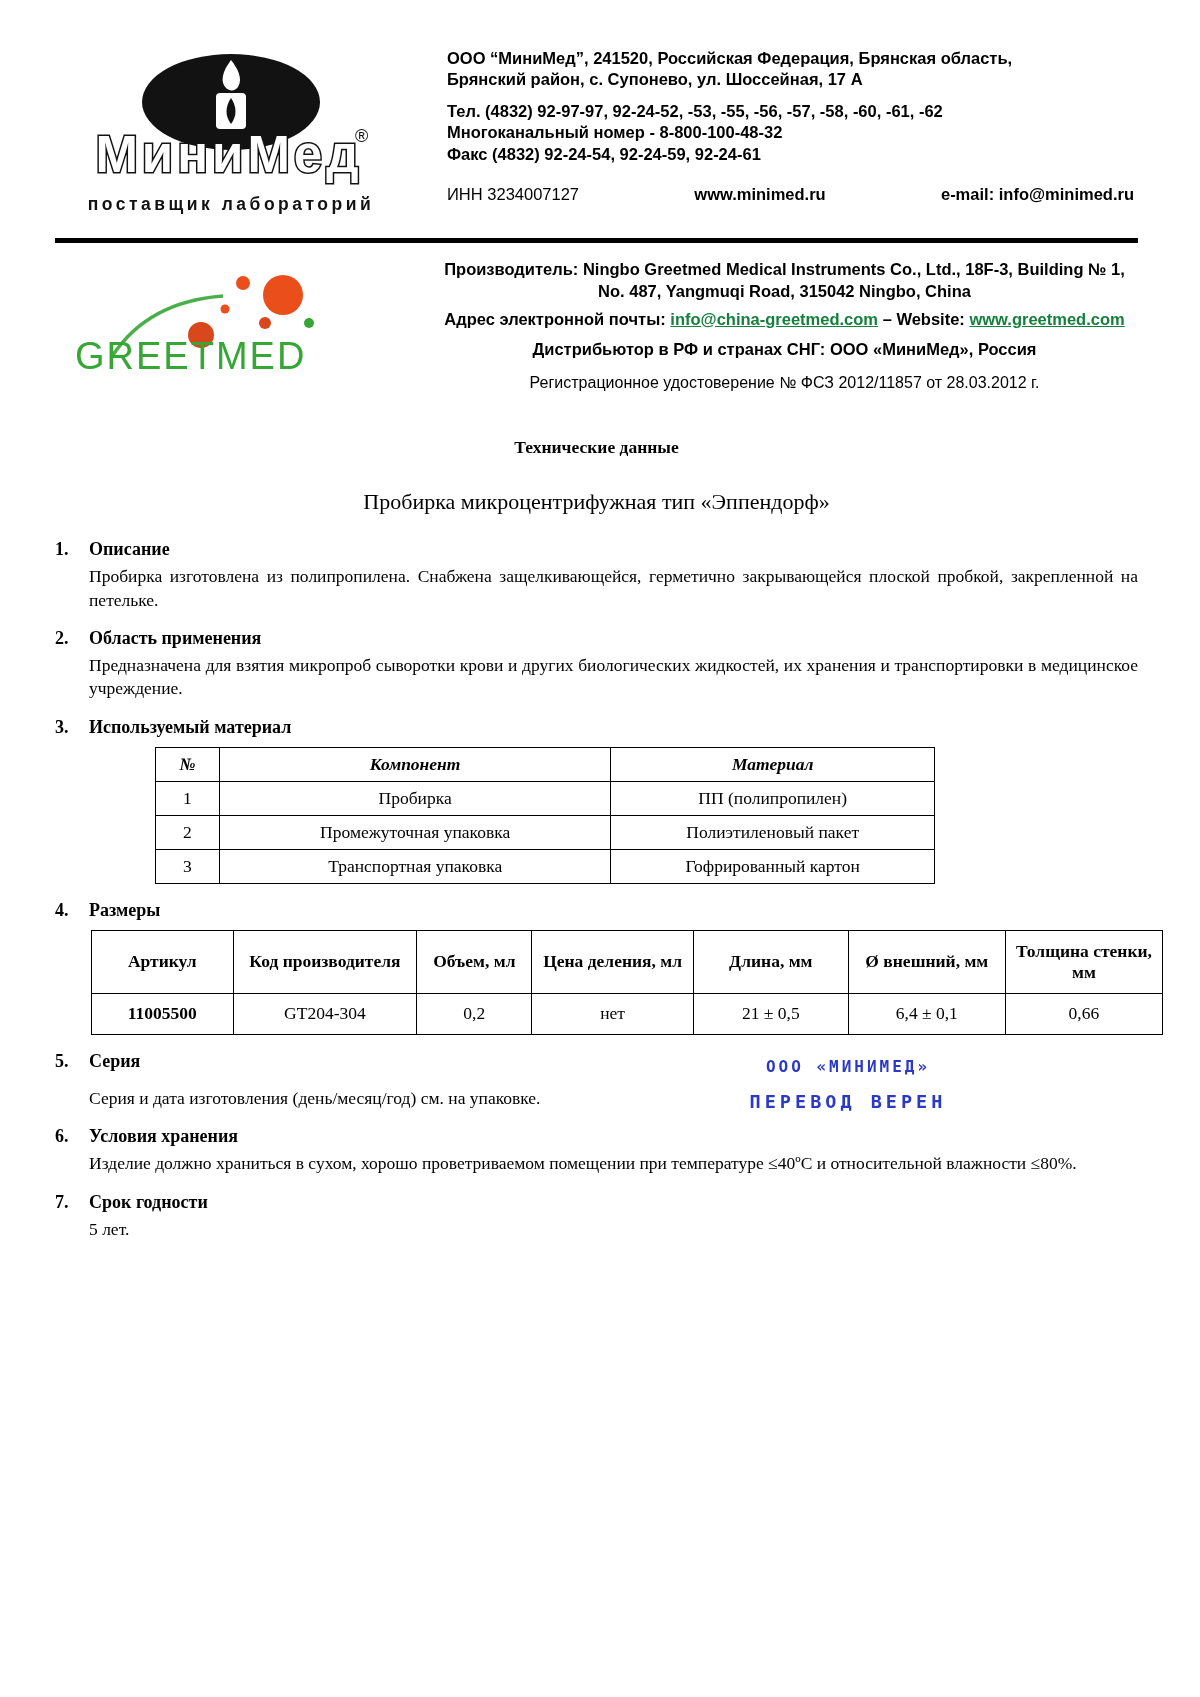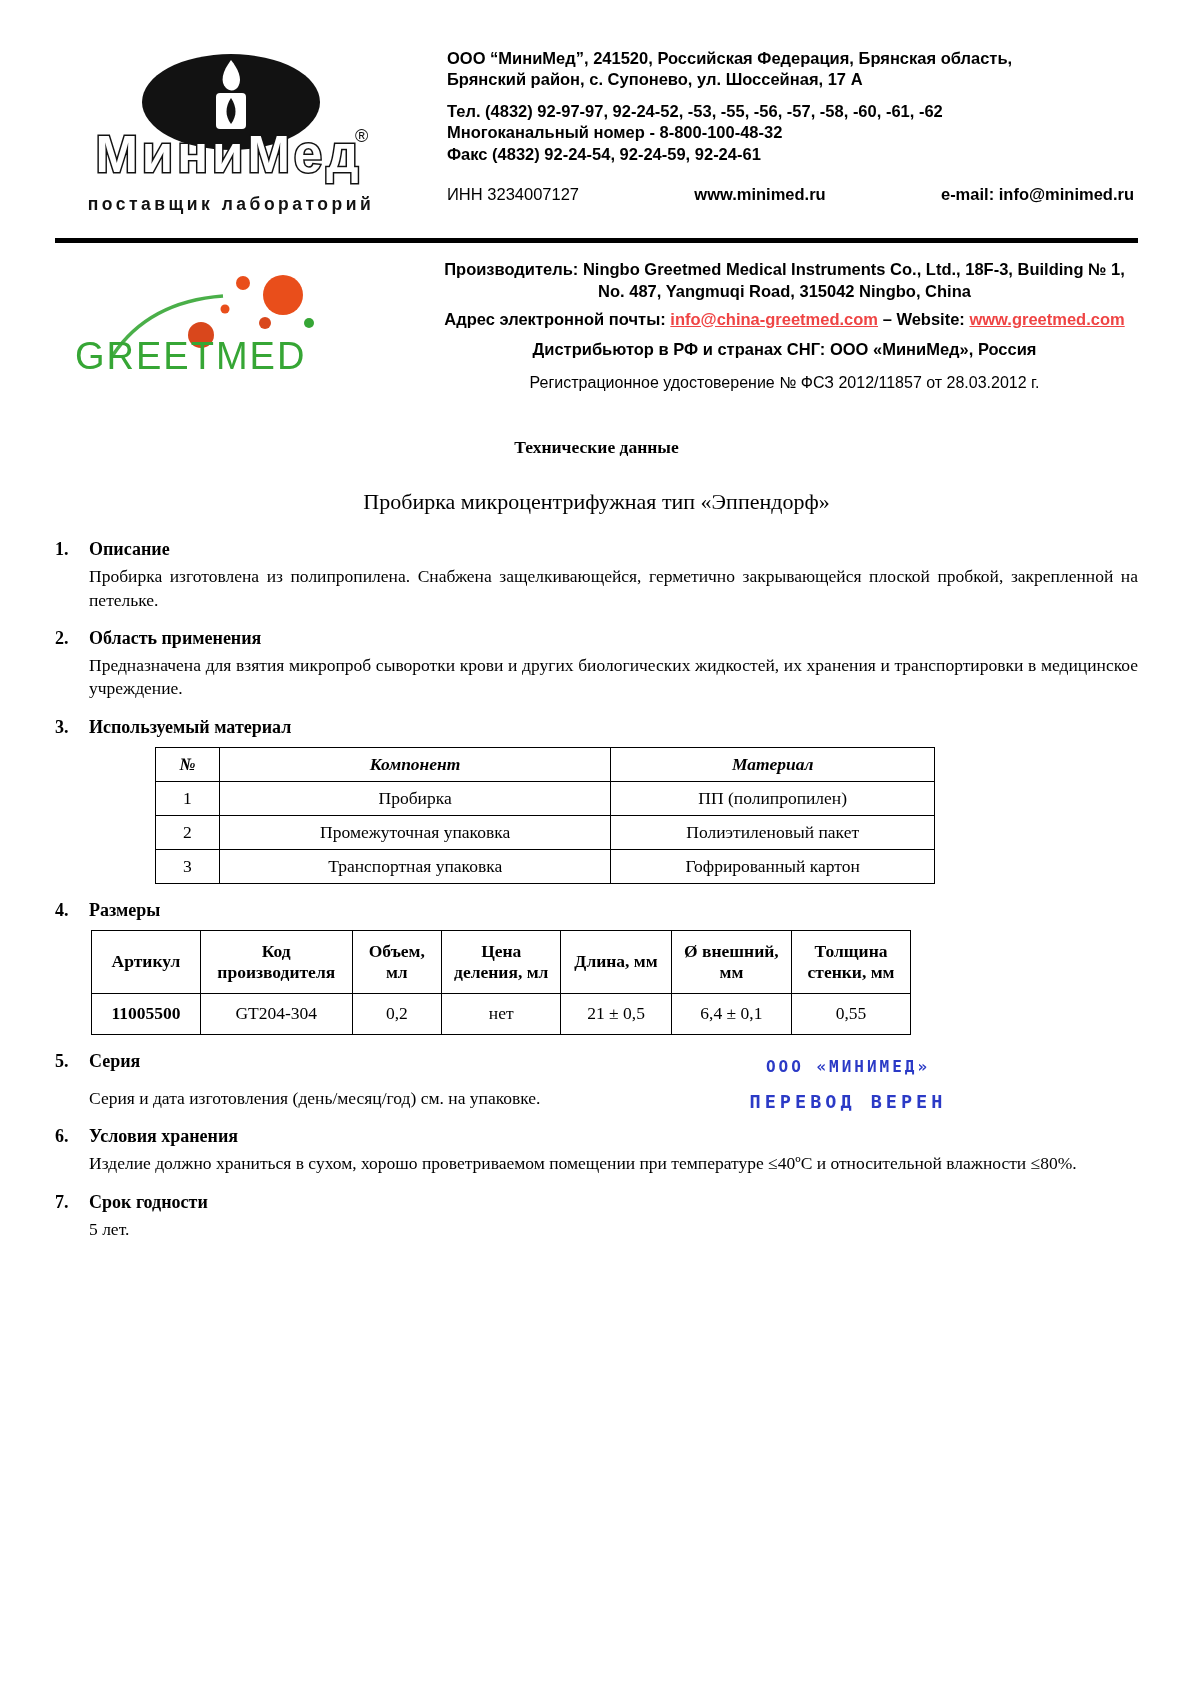--- a/index.html
+++ b/index.html
@@ -29,41 +29,41 @@
   .gm-row { display: flex; align-items: flex-start; }
   .gm-logo { width: 360px; flex: 0 0 auto; padding-left: 16px; }
   .gm-right {
     flex: 1; text-align: center; padding-top: 4px;
     font-family: "Liberation Sans", sans-serif; font-size: 16.5px; line-height: 1.32;
   }
   .gm-bold { font-weight: bold; text-align: center; }
   .gm-mail { margin-top: 6px; font-weight: bold; }
   .gm-dist { margin-top: 9px; font-weight: bold; }
   .gm-reg  { margin-top: 11px; font-weight: normal; font-size: 16px; }
-  .lnk { color: #ef4444; text-decoration: underline; font-weight: bold; cursor: pointer; }
+  .lnk { color: #15803d; text-decoration: underline; font-weight: bold; cursor: pointer; }
 
   
   .doc-sub { text-align: center; font-weight: bold; font-size: 17.5px; margin-top: 44px; }
   .doc-title { text-align: center; font-weight: normal; font-size: 22px; margin: 31px 0 24px 0; }
 
   .sec { margin-bottom: 16px; }
   .sec-h { display: flex; font-weight: bold; font-size: 18px; margin-bottom: 5px; }
   .sec-num { width: 34px; flex: 0 0 auto; }
   .sec-body { margin-left: 34px; font-size: 17.5px; line-height: 1.34; }
   .just { text-align: justify; }
   .sec-series { position: relative; }
   .series-body { margin-top: 15px; }
 
   
   table { border-collapse: collapse; font-size: 17.5px; }
   th, td { border: 1.6px solid #000; text-align: center; padding: 3px 6px; }
   .tbl1 { width: 780px; margin: 9px 0 16px 100px; }
   .tbl1 th { font-style: italic; font-weight: bold; height: 27px; }
   .tbl1 td { height: 27px; }
-  .tbl2 { width: 820px; margin: 9px 0 14px 36px; }
+  .tbl2 { width: 1072px; margin: 9px 0 14px 36px; }
   .tbl2 th { font-weight: bold; height: 56px; vertical-align: middle; line-height: 1.2; }
   .tbl2 td { height: 34px; }
   .b { font-weight: bold; }
 
   
   .stamp {
     position: absolute; left: 668px; top: 6px; width: 250px;
     color: #2b3ac6; text-align: center;
     font-family: "DejaVu Sans Mono", monospace; font-weight: bold;
   }
@@ -224,21 +224,21 @@
         </tr>
       </thead>
       <tbody>
         <tr>
           <td class="b">11005500</td>
           <td>GT204-304</td>
           <td>0,2</td>
           <td>нет</td>
           <td>21 ± 0,5</td>
           <td>6,4 ± 0,1</td>
-          <td>0,55</td>
+          <td>0,66</td>
         </tr>
       </tbody>
     </table>
   </div>
 
   <div class="sec sec-series">
     <div class="sec-h">
       <span class="sec-num">5.</span>
       <span>Серия</span>
     </div>

